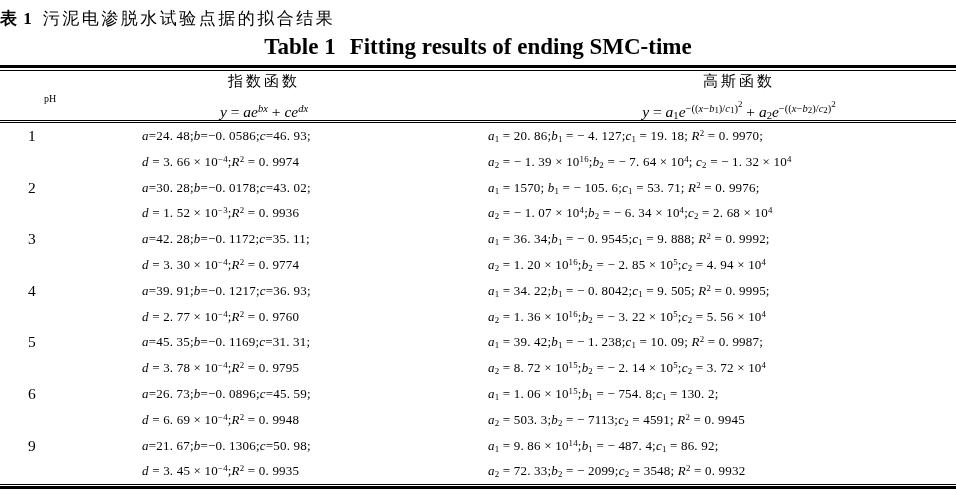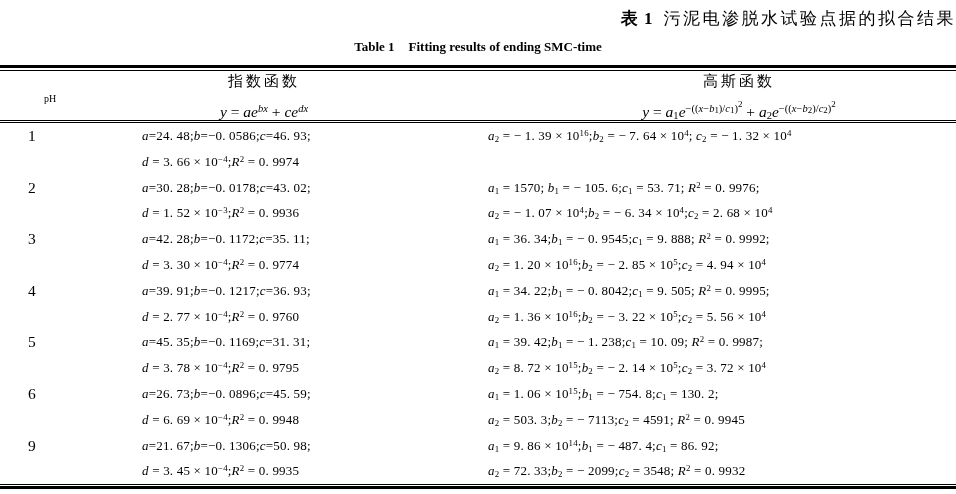--- a/index.html
+++ b/index.html
@@ -5,25 +5,25 @@
   html,body{margin:0;padding:0;background:#ffffff;color:#000;}
   body{
     width:956px;height:494px;overflow:hidden;
     font-family:"Liberation Serif","DejaVu Serif",serif;
     -webkit-font-smoothing:antialiased;
   }
   .page{width:956px;height:494px;position:relative;padding-top:8px;box-sizing:border-box;}
 
   
   .title-cn{
-    text-align:right;font-size:17px;height:22px;line-height:22px;letter-spacing:2.5px;
+    text-align:left;font-size:17px;height:22px;line-height:22px;letter-spacing:2.5px;
   }
   .title-cn .t-label{font-weight:bold;margin-right:10px;letter-spacing:1px;}
   .title-en{
-    text-align:center;font-size:13px;font-weight:bold;height:24px;line-height:24px;margin-top:5px;
+    text-align:center;font-size:23px;font-weight:bold;height:24px;line-height:24px;margin-top:5px;
   }
   .title-en .t-label{margin-right:14px;}
 
   
   .rule{width:956px;box-sizing:border-box;}
   .rule-top{margin-top:6px;height:6px;border-top:3px solid #000;border-bottom:1px solid #000;}
   .rule-mid{height:3px;border-top:1px solid #000;border-bottom:1px solid #000;}
   .rule-bottom{height:5px;border-top:1px solid #000;border-bottom:3px solid #000;}
 
   
@@ -81,20 +81,21 @@
 
   <div class="tbody">
 
     <div class="row">
       <div class="ph-cell">1</div>
       <div class="exp-cell">
         <div class="mline"><i>a</i>=24. 48;<i>b</i>=−0. 0586;<i>c</i>=46. 93;</div>
         <div class="mline"><i>d</i> = 3. 66 × 10<sup>−4</sup>;<i>R</i><sup>2</sup> = 0. 9974</div>
       </div>
       <div class="gauss-cell">
+        <div class="mline"><i>a</i><sub>1</sub> = 20. 86;<i>b</i><sub>1</sub> = − 4. 127;<i>c</i><sub>1</sub> = 19. 18; <i>R</i><sup>2</sup> = 0. 9970;</div>
         <div class="mline"><i>a</i><sub>2</sub> = − 1. 39 × 10<sup>16</sup>;<i>b</i><sub>2</sub> = − 7. 64 × 10<sup>4</sup>; <i>c</i><sub>2</sub> = − 1. 32 × 10<sup>4</sup></div>
       </div>
     </div>
 
     <div class="row">
       <div class="ph-cell">2</div>
       <div class="exp-cell">
         <div class="mline"><i>a</i>=30. 28;<i>b</i>=−0. 0178;<i>c</i>=43. 02;</div>
         <div class="mline"><i>d</i> = 1. 52 × 10<sup>−3</sup>;<i>R</i><sup>2</sup> = 0. 9936</div>
       </div>

